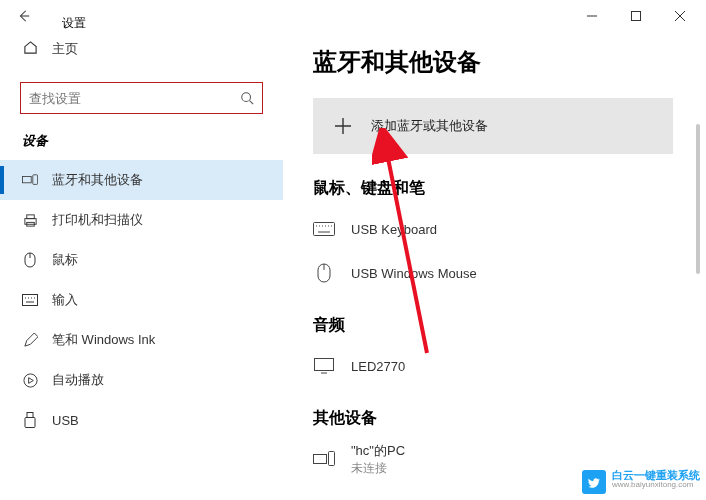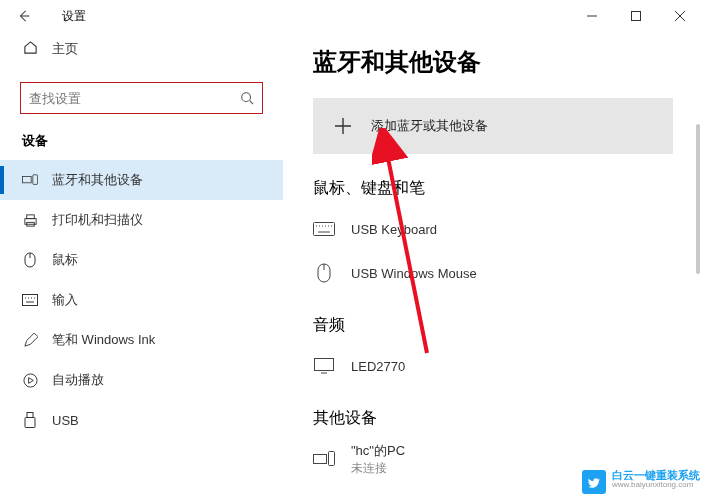--- a/index.html
+++ b/index.html
@@ -1,50 +1,50 @@
 <!DOCTYPE html>
 <html><head>
 <meta charset="utf-8">
 <style>
 * { margin: 0; padding: 0; box-sizing: border-box; font-family: "Microsoft YaHei", "Segoe UI", sans-serif; }
 body { width: 706px; height: 500px; background: #fff; position: relative; overflow: hidden; }
 
-.titlebar { height: 32px; display: flex; align-items: center; padding: 0 4px; }
+.titlebar { height: 32px; display: flex; align-items: flex-end; padding: 0 4px; }
 .titlebar .back { width: 40px; height: 32px; display: flex; align-items: center; justify-content: center; color: #333; }
 .titlebar .title { font-size: 12px; margin-left: 18px; color: #000; }
 .titlebar .spacer { flex: 1; }
 .titlebar .wbtn { width: 44px; height: 32px; display: flex; align-items: center; justify-content: center; color: #333; }
 
 .main { display: flex; height: 468px; }
 .sidebar { width: 283px; padding: 8px 0 0 0; }
 .home-row { display: flex; height: 36px; padding-left: 22px; gap: 14px; }
 .home-row .icon { width: 16px; display: flex; justify-content: center; color: #333; }
 .home-row .label { font-size: 13px; color: #333; }
 
 .search-wrap { padding: 6px 20px 12px 20px; }
 .search { border: 1px solid #b91c1c; height: 32px; display: flex; align-items: center; padding: 0 8px; }
 .search input { border: none; outline: none; flex: 1; font-size: 13px; color: #555; }
 .search .sicon { color: #555; }
 
-.section-title { font-size: 13px; font-weight: 600; padding: 6px 22px 10px; color: #000; }
+.section-title { font-size: 13px; font-weight: 600; padding: 6px 22px 10px; color: #000; font-style: italic; }
 
 .nav-item { display: flex; align-items: center; height: 40px; padding-left: 22px; gap: 14px; position: relative; }
 .nav-item .icon { width: 16px; display: flex; justify-content: center; color: #333; }
 .nav-item .label { font-size: 13px; color: #333; }
 .nav-item.selected { background: #d9eaf8; }
 .nav-item.selected::before { content: ""; position: absolute; left: 0; top: 6px; bottom: 6px; width: 4px; background: #0067c0; }
 
 .content { flex: 1; padding: 14px 20px 0 30px; position: relative; overflow: hidden; }
 .page-title { font-size: 24px; font-weight: 600; margin-bottom: 20px; color: #000; }
 
 .add-device { background: #e6e6e6; height: 56px; display: flex; align-items: center; gap: 14px; padding-left: 16px; margin-bottom: 24px; width: 360px; }
 .add-device .plus { width: 28px; height: 28px; display: flex; align-items: center; justify-content: center; font-size: 18px; color: #333; }
 .add-device .label { font-size: 13px; color: #222; }
 
-.group-title { font-size: 16px; font-weight: 400; color: #000; margin: 15px 0 8px; }
+.group-title { font-size: 16px; font-weight: 700; color: #000; margin: 15px 0 8px; }
 .device-row { display: flex; align-items: center; gap: 16px; height: 44px; }
 .device-row .dicon { width: 22px; display: flex; justify-content: center; color: #444; }
 .device-row .dlabel { font-size: 13px; color: #333; }
 .device-row .dsub { font-size: 12px; color: #888; }
 .device-stack { display: flex; flex-direction: column; }
 
 .scrollbar { position: absolute; right: 6px; top: 92px; width: 4px; height: 150px; background: #c8c8c8; border-radius: 2px; }
 
 .watermark { position: absolute; right: 6px; bottom: 6px; display: flex; align-items: flex-start; gap: 6px; }
 .watermark .logo { width: 24px; height: 24px; background: #1da1f2; border-radius: 3px; display: flex; align-items: center; justify-content: center; color: #fff; }

